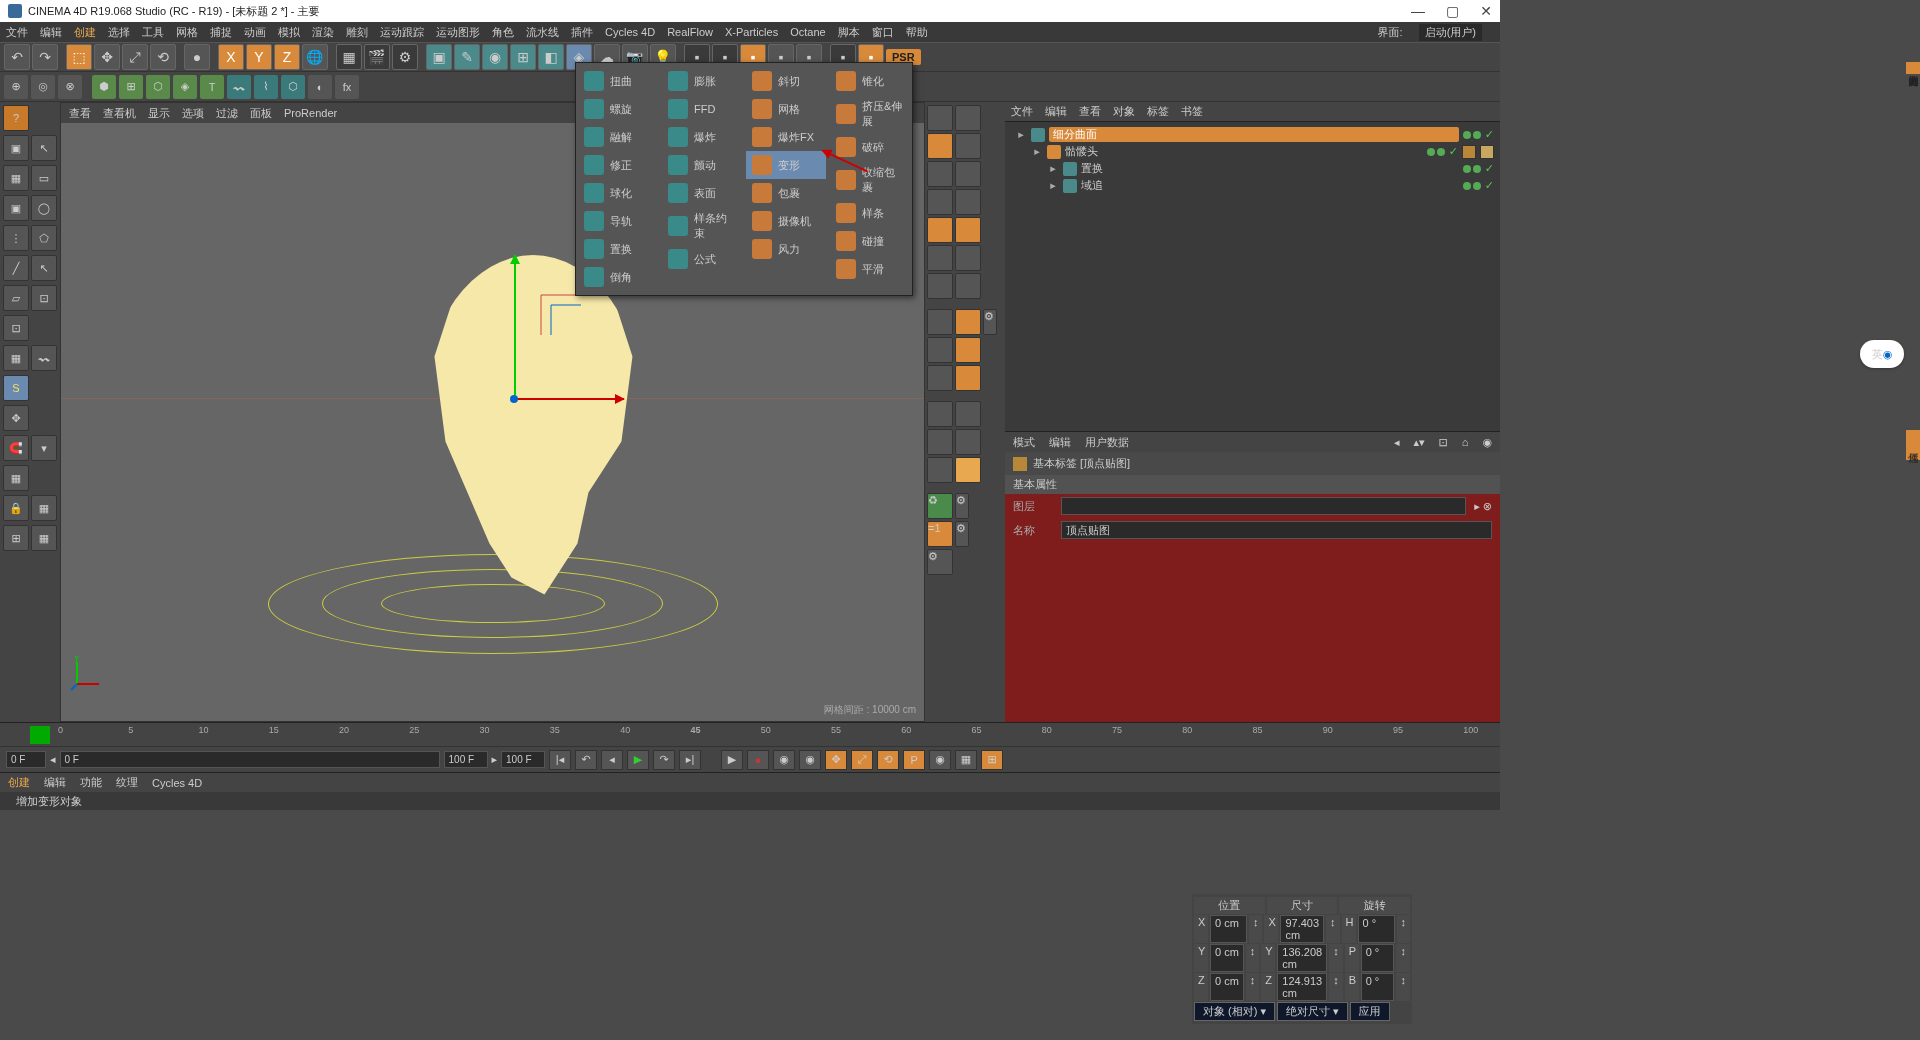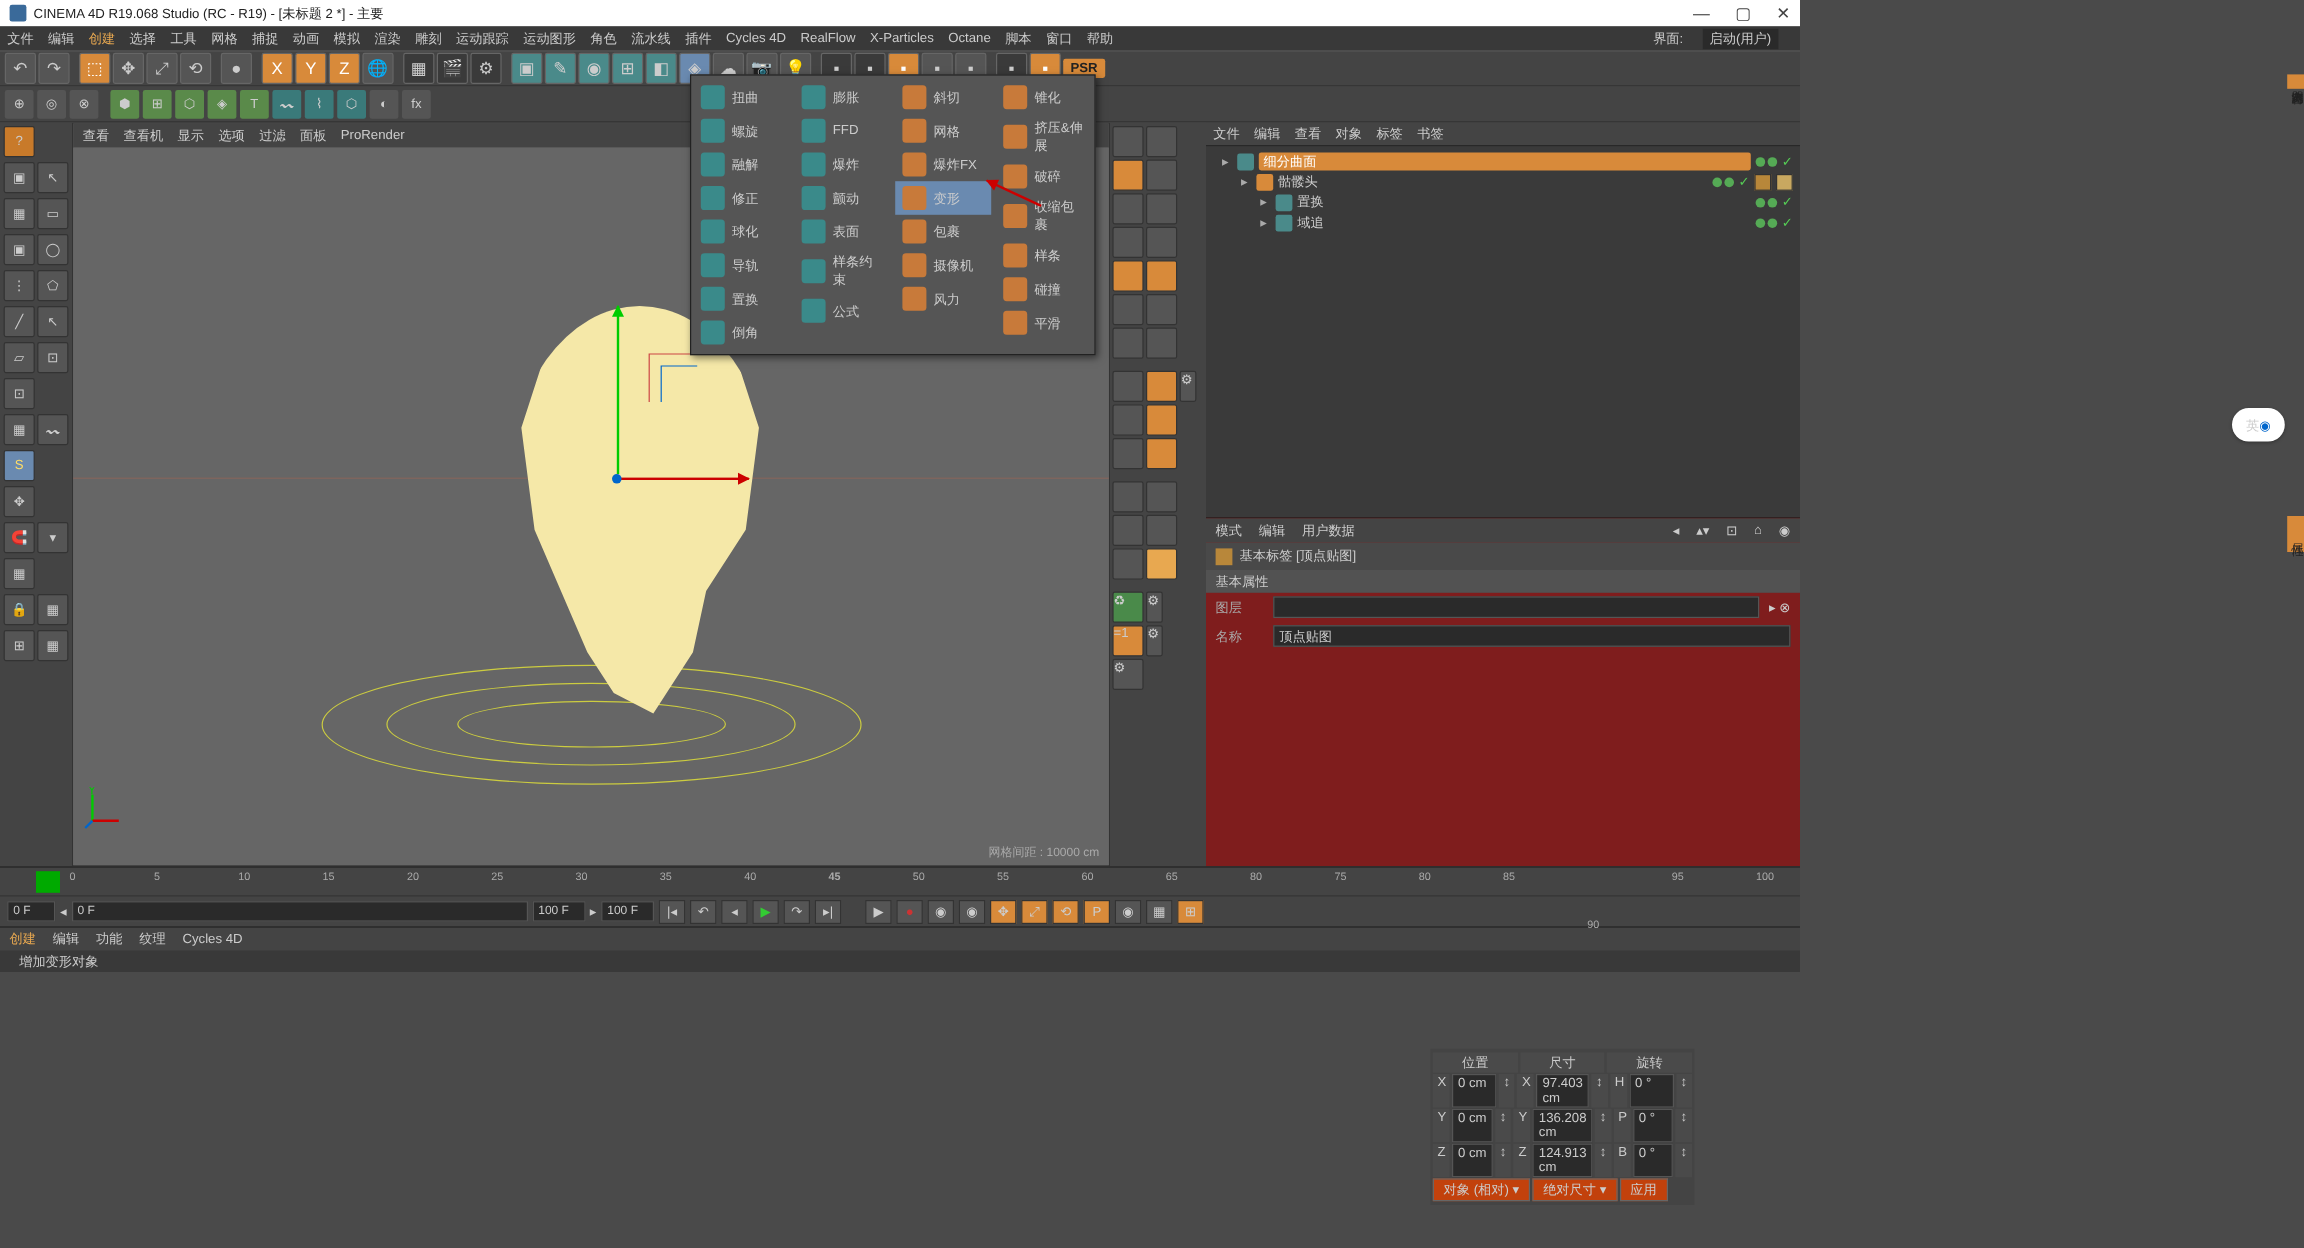--- a/index.html
+++ b/index.html
@@ -82,27 +82,27 @@
 .timeline{height:24px;background:#444;display:flex;align-items:center;border-top:1px solid #222;position:relative}
 .tl-play{width:20px;height:18px;background:#0a0;margin-left:30px}
 .tl-ruler{flex:1;position:relative;height:20px;margin:0 8px}
 .tl-tick{position:absolute;top:0;font-size:9px;color:#aaa}
 .transport{height:26px;background:#444;display:flex;align-items:center;padding:0 6px;gap:4px;border-top:1px solid #333}
 .trbtn{width:22px;height:20px;background:#555;border:1px solid #333;display:flex;align-items:center;justify-content:center;font-size:11px}
 .trbtn.or{background:#d88a3a}
 .trbtn.play{color:#3c3}
 .trfield{width:60px;background:#2a2a2a;border:1px solid #555;padding:2px 4px;font-size:10px}
 .bottabs{height:20px;background:#444;display:flex;align-items:center;padding:0 8px;gap:14px;border-top:1px solid #222}
-.coords{position:absolute;right:508px;bottom:36px;width:220px;background:#444;padding:2px}
+.coords{position:absolute;right:508px;bottom:16px;width:220px;background:#444;padding:2px}
 .crow{display:flex;gap:2px;margin:1px 0;font-size:10px}
 .crow span{padding:1px 4px}
 .crow .lbl{width:14px;text-align:center;background:#4a4a4a}
 .crow .val{width:58px;background:#2a2a2a;border:1px solid #555}
 .crow .hdr{flex:1;text-align:center;background:#4a4a4a}
-.crow .btn{background:#c2410c;border:1px solid #666;padding:1px 8px}
+.crow .btn{background:#0f172a;border:1px solid #666;padding:1px 8px}
 .statusbar{height:18px;background:#393939;display:flex;align-items:center;padding:0 16px;font-size:10px;color:#aaa}
 .vtab{position:absolute;right:0;top:62px;width:14px;background:#d88a3a;writing-mode:vertical-lr;padding:6px 0;font-size:10px;text-align:center;color:#222}
 .floatbadge{position:absolute;right:16px;top:340px;width:44px;height:28px;background:#fff;border-radius:14px;display:flex;align-items:center;justify-content:center;color:#06c;font-size:11px;box-shadow:0 1px 3px rgba(0,0,0,.3)}
 </style>
 </head>
 <body>
 
 <div class="titlebar">
   <span style="width:14px;height:14px;background:#3a6a9a;border-radius:2px;margin-right:6px"></span>
   <span class="title">CINEMA 4D R19.068 Studio (RC - R19) - [未标题 2 *] - 主要</span>
@@ -591,21 +591,21 @@
       <span class="tl-tick" style="left: 39.2%;">40</span>
       <span class="tl-tick" style="left: 44.1%; font-weight: bold;">45</span>
       <span class="tl-tick" style="left: 49%;">50</span>
       <span class="tl-tick" style="left: 53.9%;">55</span>
       <span class="tl-tick" style="left: 58.8%;">60</span>
       <span class="tl-tick" style="left: 63.7%;">65</span>
       <span class="tl-tick" style="left: 68.6%;">80</span>
       <span class="tl-tick" style="left: 73.5%;">75</span>
       <span class="tl-tick" style="left: 78.4%;">80</span>
       <span class="tl-tick" style="left: 83.3%;">85</span>
-      <span class="tl-tick" style="left: 88.2%; margin-top: 40px;">90</span>
+      <span class="tl-tick" style="left: 88.2%;">90</span>
       <span class="tl-tick" style="left: 93.1%;">95</span>
       <span class="tl-tick" style="left: 98%;">100</span>
     </div>
 </div>
 
 <div class="transport">
   <input class="trfield" style="width: 40px;" value="0 F">
   <span>◂</span>
   <input class="trfield" style="width: 380px;" value="0 F">
   <input class="trfield" style="width: 44px;" value="100 F">

